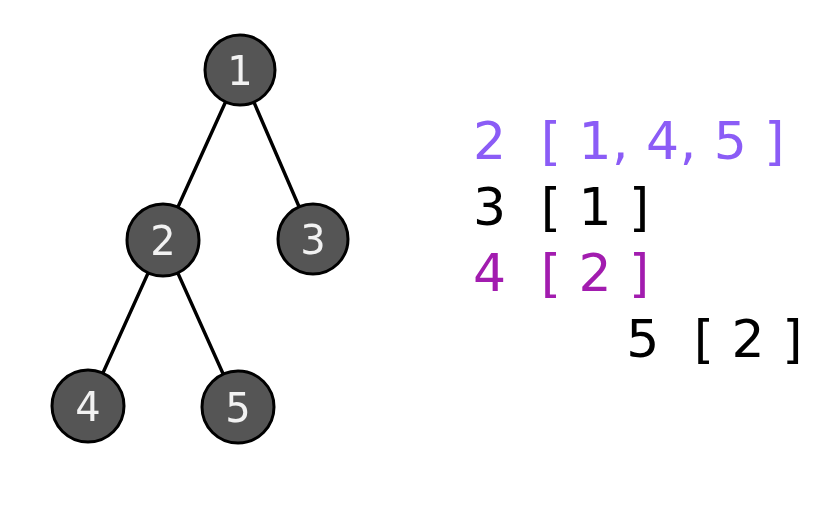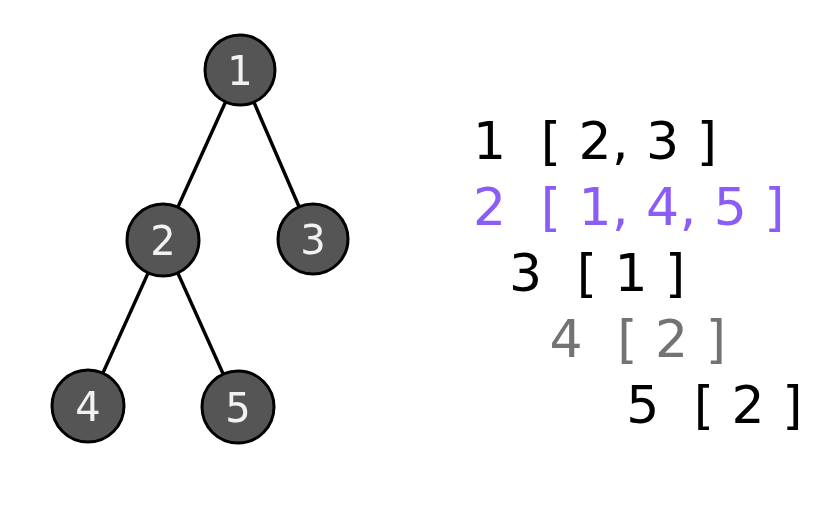--- a/index.html
+++ b/index.html
@@ -88,20 +88,19 @@
           <text class="node-label" x="88" y="407" fill="#f2f2f2">4</text>
         </g>
         <g>
           <circle class="node-circle" cx="238" cy="407" r="36" fill="#555555" stroke="#000000"></circle>
           <text class="node-label" x="238" y="408" fill="#f2f2f2">5</text>
         </g>
       </g>
   </svg>
 
   <div id="adjacency-list">
-      <div class="adj-row" style="color: rgb(0, 0, 0);">1  [ 2, 3 ]</div>
       <div class="adj-row" style="color: #8b5cf6;">2  [ 1, 4, 5 ]</div>
-      <div class="adj-row" style="color: rgb(0, 0, 0); margin-left: 36px;">3  [ 1 ]</div>
-      <div class="adj-row" style="color: #737373; text-align: center;">4  [ 2 ]</div>
+      <div class="adj-row" style="color: rgb(0, 0, 0);">3  [ 1 ]</div>
+      <div class="adj-row" style="color: #a21caf;">4  [ 2 ]</div>
       <div class="adj-row" style="color: rgb(0, 0, 0); text-align: right;">5  [ 2 ]</div>
     </div>
 
 </div>
 
 </body></html>

